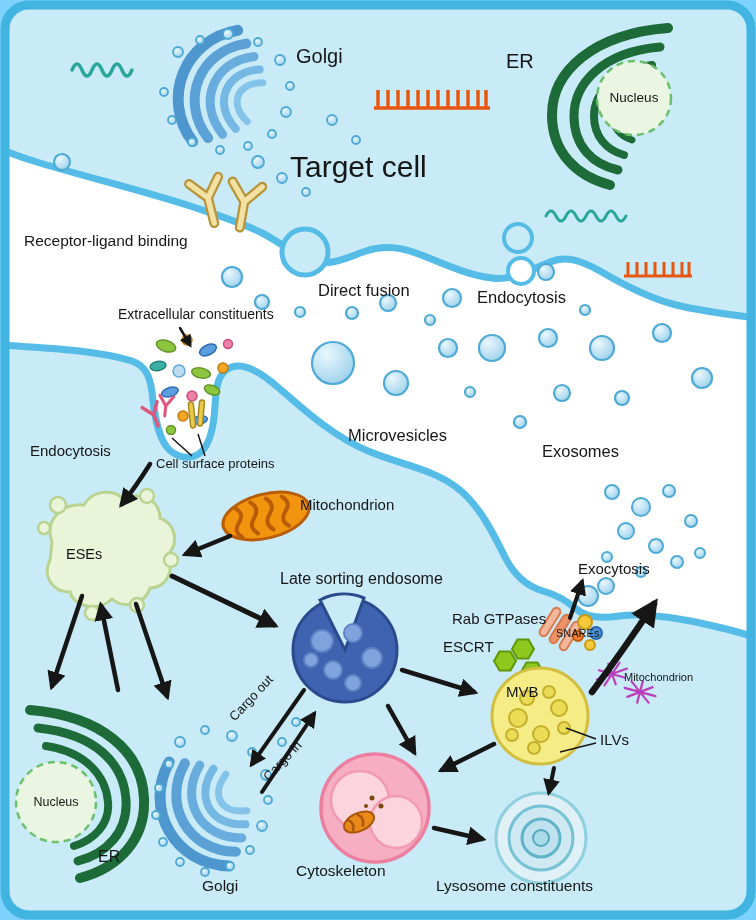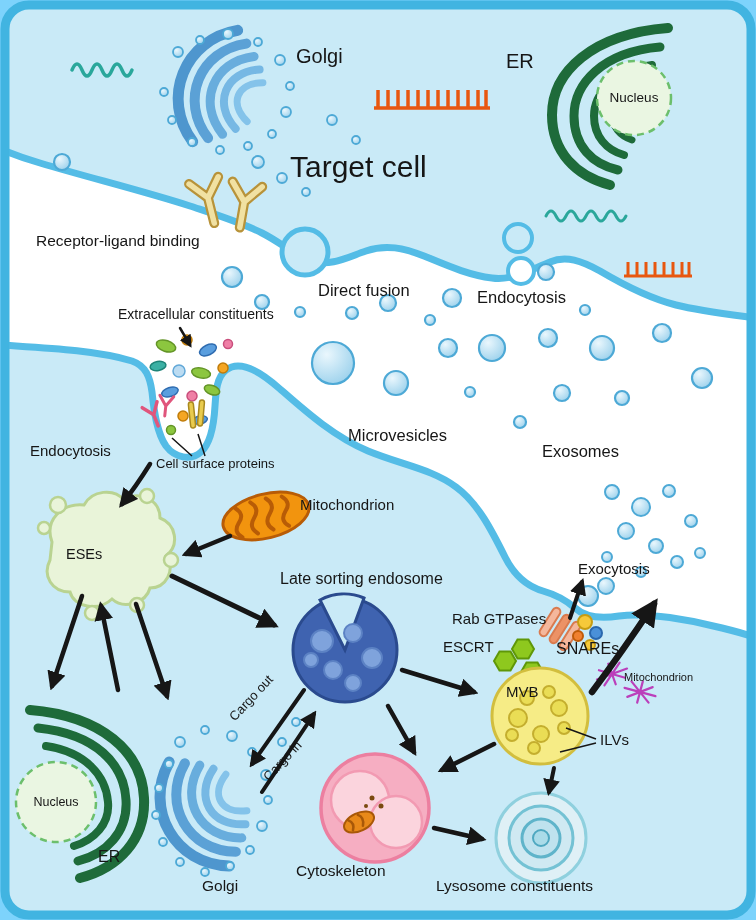--- a/index.html
+++ b/index.html
@@ -344,34 +344,34 @@
   </g>
 
   <rect x="5" y="5" width="746" height="910" rx="24" fill="none" stroke="#41b4e1" stroke-width="9"></rect>
 </svg>
 
 <div>
   <div class="lbl" style="left:296px; top:45px; font-size:20px;">Golgi</div>
   <div class="lbl" style="left:506px; top:50px; font-size:20px;">ER</div>
   <div class="lbl ctr" style="left:634px; top:98px; font-size:13.5px;">Nucleus</div>
   <div class="lbl" style="left:290px; top:150px; font-size:30px;">Target cell</div>
-  <div class="lbl" style="left:36px; top:232px; font-size:15.5px;">Receptor-ligand binding</div>
+  <div class="lbl" style="left:24px; top:232px; font-size:15.5px;">Receptor-ligand binding</div>
   <div class="lbl" style="left:318px; top:281px; font-size:16.5px;">Direct fusion</div>
   <div class="lbl" style="left:477px; top:288px; font-size:16.5px;">Endocytosis</div>
   <div class="lbl" style="left:118px; top:307px; font-size:14px;">Extracellular constituents</div>
   <div class="lbl" style="left:348px; top:426px; font-size:16.5px;">Microvesicles</div>
   <div class="lbl" style="left:542px; top:442px; font-size:16.5px;">Exosomes</div>
   <div class="lbl" style="left:30px; top:443px; font-size:15px;">Endocytosis</div>
   <div class="lbl" style="left:156px; top:457px; font-size:13px;">Cell surface proteins</div>
   <div class="lbl" style="left:300px; top:497px; font-size:15px;">Mitochondrion</div>
   <div class="lbl" style="left:66px; top:547px; font-size:14.5px;">ESEs</div>
   <div class="lbl" style="left:280px; top:570px; font-size:16px;">Late sorting endosome</div>
   <div class="lbl" style="left:578px; top:561px; font-size:15px;">Exocytosis</div>
   <div class="lbl" style="left:452px; top:611px; font-size:15px;">Rab GTPases</div>
-  <div class="lbl" style="left:556px; top:640px; font-size:16px;">SNAREs</div>
+  <div class="lbl" style="left:556px; top:627px; font-size:11px;">SNAREs</div>
   <div class="lbl" style="left:443px; top:639px; font-size:15px;">ESCRT</div>
   <div class="lbl" style="left:624px; top:671px; font-size:11px;">Mitochondrion</div>
   <div class="lbl" style="left:506px; top:684px; font-size:15px;">MVB</div>
   <div class="lbl rot" style="left:232px; top:712px; font-size:13px;">Cargo out</div>
   <div class="lbl rot" style="left:266px; top:772px; font-size:13px;">Cargo in</div>
   <div class="lbl" style="left:600px; top:732px; font-size:15px;">ILVs</div>
   <div class="lbl ctr" style="left:56px; top:803px; font-size:12.5px;">Nucleus</div>
   <div class="lbl" style="left:98px; top:848px; font-size:16px;">ER</div>
   <div class="lbl" style="left:296px; top:862px; font-size:15.5px;">Cytoskeleton</div>
   <div class="lbl" style="left:202px; top:877px; font-size:15.5px;">Golgi</div>

